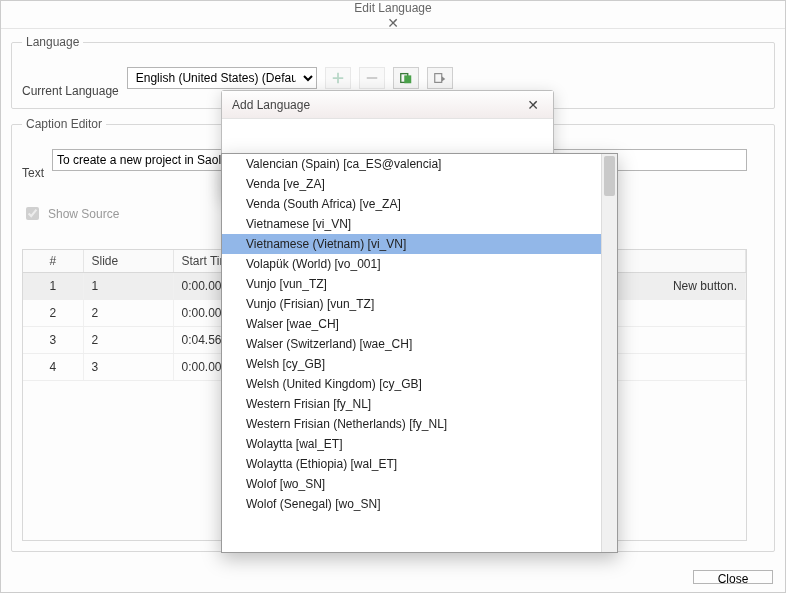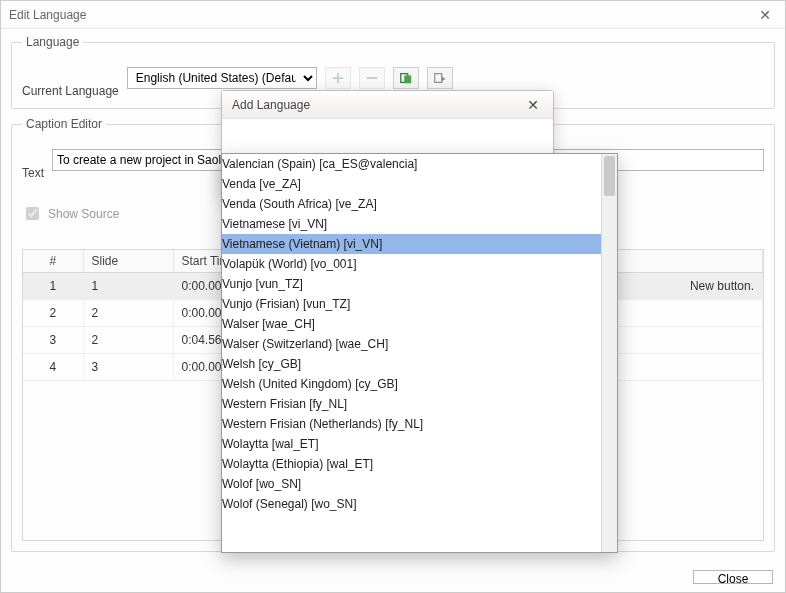--- a/index.html
+++ b/index.html
@@ -1,22 +1,22 @@
 <!DOCTYPE html>
 <html><head>
 <meta charset="utf-8">
 <style>
   * { box-sizing: border-box; font-family: "Segoe UI", Tahoma, sans-serif; font-size: 12px; }
   body { margin: 0; background: #fff; width: 786px; height: 593px; overflow: hidden; position: relative; color: #333; }
   .window { position: absolute; inset: 0; border: 1px solid #ccc; background: #fdfdfd; display: flex; flex-direction: column; }
-  .titlebar { height: 28px; display: flex; align-items: center; padding: 0 8px; border-bottom: 1px solid #e5e5e5; color: #666; }
+  .titlebar { height: 28px; display: flex; align-items: center; padding: 0 8px; border-bottom: 1px solid #e5e5e5; color: #666; flex-direction: column; }
   .titlebar .title { flex: 1; }
   .titlebar .close-x { width: 24px; text-align: center; cursor: pointer; color: #666; font-size: 14px; }
   .body { flex: 1; padding: 6px 10px 10px 10px; display: flex; flex-direction: column; gap: 8px; overflow: hidden; }
-  fieldset { border: 1px solid #d8d8d8; border-radius: 2px; padding: 8px 10px 10px 10px; margin: 0; }
+  fieldset { border: 1px solid #d8d8d8; border-radius: 2px; padding: 8px 27px 10px 10px; margin: 0; }
   fieldset.caption { flex: 1; display: flex; flex-direction: column; min-height: 0; gap: 20px; }
   legend { color: #555; padding: 0 4px; }
   .row { display: flex; align-items: center; gap: 8px; }
   .label { color: #444; margin-top: 27px; }
   select.combo, input.text { height: 22px; border: 1px solid #b5b5b5; background: #fff; padding: 0 4px; }
   select.combo { width: 190px; }
   .iconbtn { width: 26px; height: 22px; border: 1px solid #cfcfcf; background: #f6f6f6; display: inline-flex; align-items: center; justify-content: center; cursor: pointer; }
   .iconbtn.disabled { opacity: .45; cursor: default; }
   .iconbtn svg { width: 14px; height: 14px; }
   input.text.full { flex: 1; }
@@ -38,21 +38,21 @@
 
   
   .popup { position: absolute; left: 221px; top: 90px; width: 333px; background: #fff; border: 1px solid #bdbdbd; border-radius: 3px; box-shadow: 0 4px 16px rgba(0,0,0,.18); display: flex; flex-direction: column; }
   .popup .ptitle { height: 28px; display: flex; align-items: center; padding: 0 10px; background: linear-gradient(#fefefe,#f2ecec); border-bottom: 1px solid #e3e3e3; }
   .popup .ptitle span.t { flex: 1; color: #444; }
   .popup .ptitle .px { width: 20px; text-align: center; cursor: pointer; font-size: 14px; color: #444; }
   .popup .pbody { padding: 10px; margin-top: 36px; }
   .popup select.sel { width: 100%; height: 22px; border: 1px solid #b5b5b5; }
   .droplist { position: absolute; left: 221px; top: 153px; width: 397px; height: 400px; background: #fff; border: 1px solid #9a9a9a; box-shadow: 0 6px 18px rgba(0,0,0,.25); display: flex; }
   .droplist ul { list-style: none; margin: 0; padding: 0; flex: 1; overflow: hidden; }
-  .droplist li { padding: 3px 0; white-space: nowrap; cursor: default; color: #222; }
+  .droplist li { padding: 3px 24px; white-space: nowrap; cursor: default; color: #222; }
   .droplist li.hl { background: #92b7e8; }
   .droplist .scrollbar { width: 16px; background: #f0f0f0; border-left: 1px solid #dcdcdc; position: relative; }
   .droplist .thumb { position: absolute; left: 2px; right: 2px; top: 2px; height: 40px; background: #c9c9c9; border-radius: 2px; }
 </style>
 </head>
 <body>
 
 <div class="window">
   <div class="titlebar">
     <span class="title">Edit Language</span>

